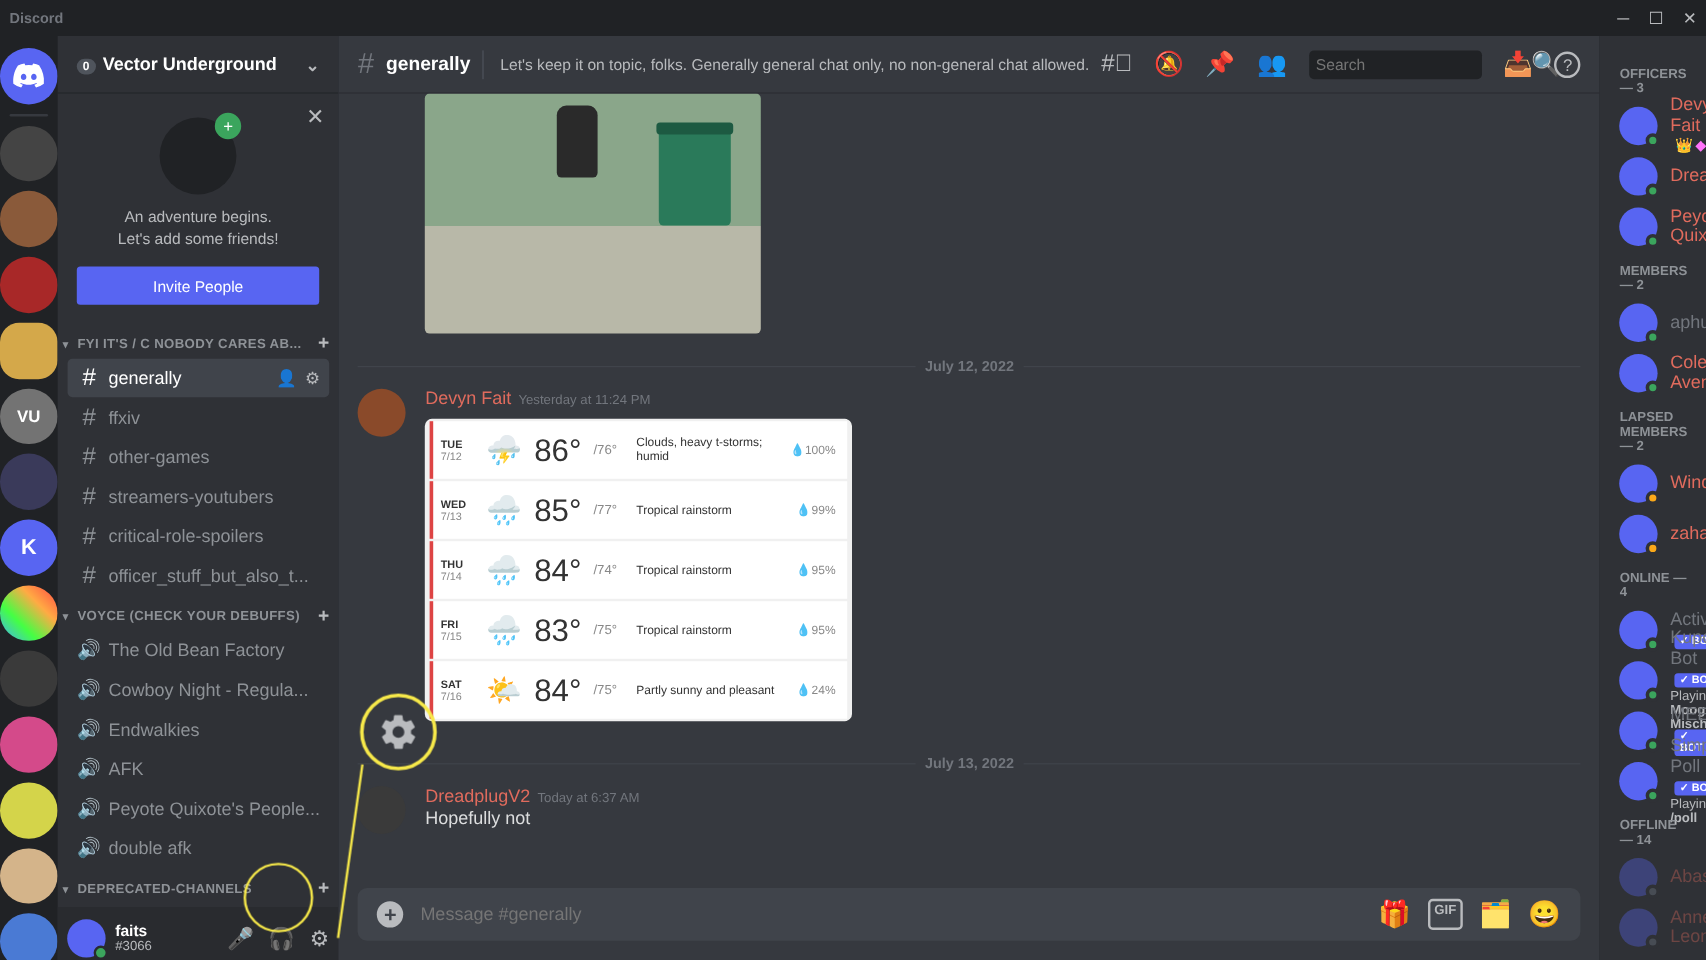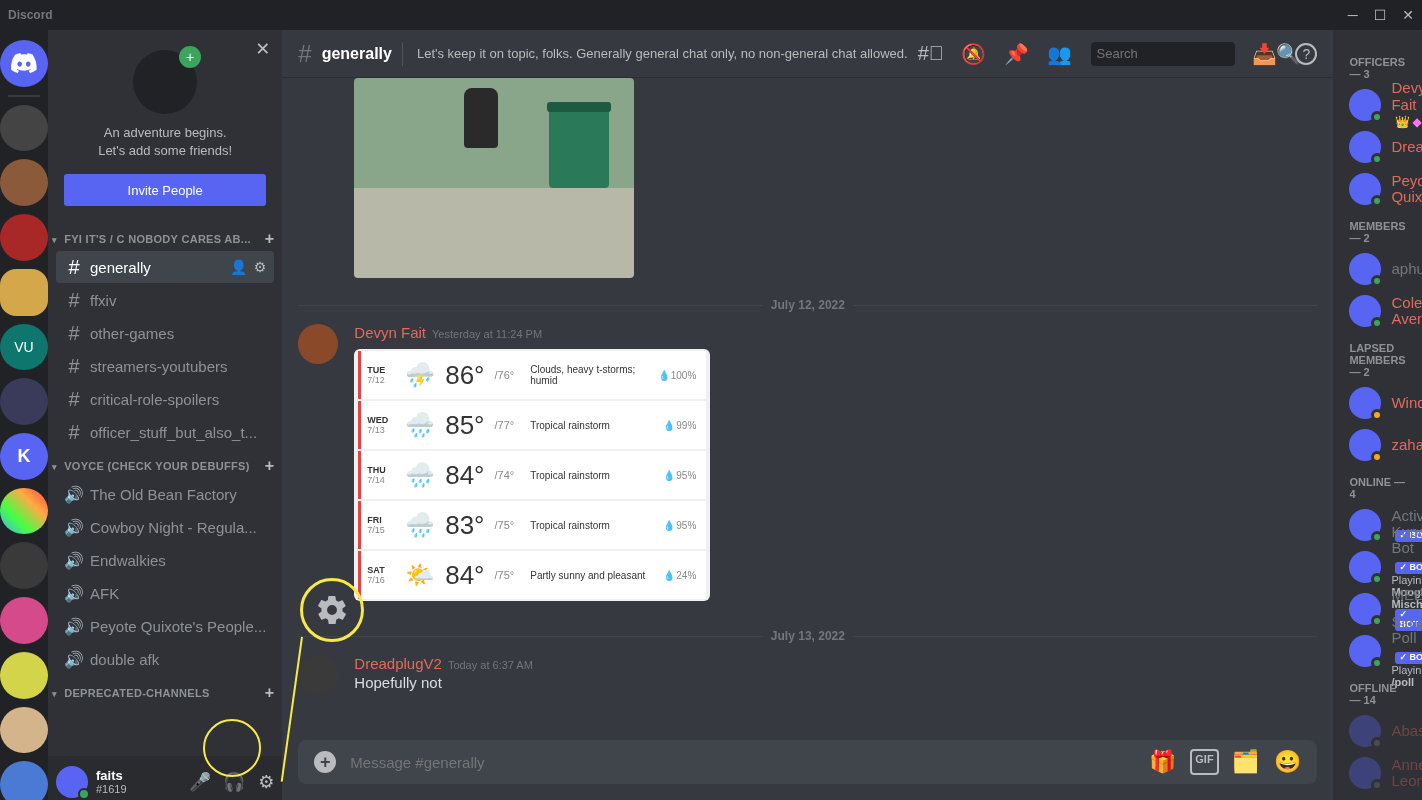--- a/index.html
+++ b/index.html
@@ -135,32 +135,36 @@
     <div class="server-icon home">
       <svg viewBox="0 0 28 20">
           <path d="M23.02 1.65A21 21 0 0 0 17.65 0c-.24.43-.52 1.01-.71 1.47a19 19 0 0 0-5.88 0C10.87 1.01 10.58.43 10.34 0 8.45.33 6.64.9 4.97 1.66 1.58 6.8.66 11.8 1.12 16.73a21 21 0 0 0 6.5 3.27c.52-.72.99-1.48 1.39-2.28-.77-.29-1.5-.65-2.2-1.06.18-.14.36-.28.54-.42 4.22 1.95 8.8 1.95 12.97 0 .18.15.36.29.54.42-.7.42-1.44.77-2.21 1.06.4.8.86 1.56 1.39 2.28a21 21 0 0 0 6.5-3.27c.54-5.72-.92-10.68-3.87-15.08ZM9.68 13.7c-1.27 0-2.31-1.17-2.31-2.6s1.02-2.6 2.31-2.6 2.33 1.17 2.31 2.6c0 1.43-1.02 2.6-2.31 2.6Zm8.54 0c-1.27 0-2.31-1.17-2.31-2.6s1.02-2.6 2.31-2.6 2.33 1.17 2.31 2.6c0 1.43-1.01 2.6-2.31 2.6Z"></path>
         </svg>
     </div>
     <div class="server-sep"></div>
     <div class="server-icon" style="background:#444;"></div>
     <div class="server-icon" style="background:#8a5a3a;"></div>
     <div class="server-icon" style="background:#a82828;"></div>
     <div class="server-icon sel" style="background:#d4a84a;"></div>
-    <div class="server-icon" style="background:#0f766e;color:#fff;font-size:14px;font-weight:400;">VU</div>
+    <div class="server-icon" style="background:#737373;color:#fff;font-size:14px;font-weight:700;">VU</div>
     <div class="server-icon" style="background:#3a3a5a;"></div>
     <div class="server-icon" style="background:#5865f2;color:#fff;font-weight:700;">K</div>
     <div class="server-icon" style="background:linear-gradient(45deg,#4af,#4f4,#fa4,#f44);"></div>
     <div class="server-icon" style="background:#3a3a3a;"></div>
     <div class="server-icon" style="background:#d44a8a;"></div>
     <div class="server-icon" style="background:#d4d44a;"></div>
     <div class="server-icon" style="background:#d4b48a;"></div>
     <div class="server-icon" style="background:#4a7ad4;"></div>
   </div>
 
   <div class="channel-panel">
+    <div class="server-header">
+      <span><span class="badge">0</span><span>Vector Underground</span></span>
+      <span class="chev">⌄</span>
+    </div>
     <div class="invite-card">
       <span class="invite-close">✕</span>
       <div class="invite-avatar">
         <div class="invite-add">+</div>
       </div>
       <div class="invite-text">
         <span>An adventure begins.</span><br>
         <span>Let's add some friends!</span>
       </div>
       <button class="invite-btn">Invite People</button>
@@ -231,21 +235,21 @@
           <span class="add">+</span>
         </div>
         <div class="channel"></div>
       </div>
     <div class="user-dock">
       <div class="user-av">
           <div class="st"></div>
         </div>
       <div class="user-info">
         <div class="un">faits</div>
-        <div class="tg">#1619</div>
+        <div class="tg">#3066</div>
       </div>
       <div class="dock-icons">
         <span>🎤</span>
         <span>🎧</span>
         <span>⚙</span>
       </div>
     </div>
   </div>
 
   <div class="main-panel">

